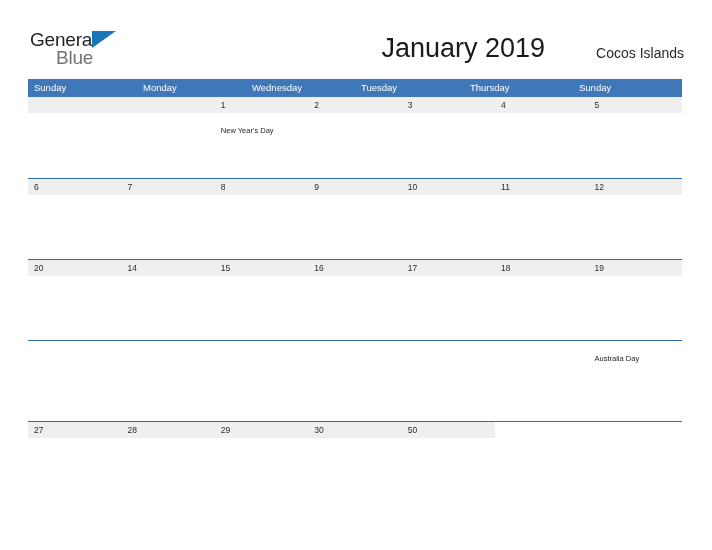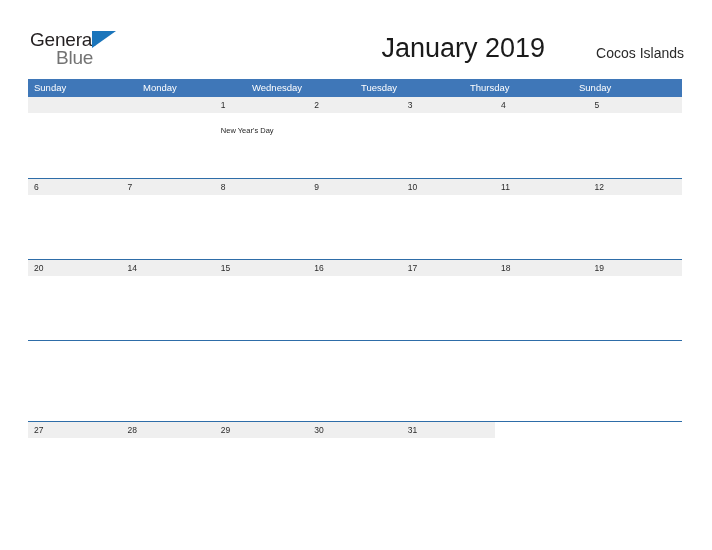--- a/index.html
+++ b/index.html
@@ -287,37 +287,48 @@
             <div class="evcell"></div>
             <div class="evcell"></div>
             <div class="evcell"></div>
             <div class="evcell"></div>
             <div class="evcell"></div>
             <div class="evcell"></div>
             <div class="evcell"></div>
           </div>
         </div>
         <div class="week-row">
+          <div class="events">
+            <div class="evcell"></div>
+            <div class="evcell"></div>
+            <div class="evcell"></div>
+            <div class="evcell"></div>
+            <div class="evcell"></div>
+            <div class="evcell"></div>
+            <div class="evcell">
+              <span class="evtext">Australia Day</span>
+            </div>
+          </div>
         </div>
         <div class="week-row">
           <div class="date-band">
             <div class="cell">
               <span class="daynum">27</span>
             </div>
             <div class="cell">
               <span class="daynum">28</span>
             </div>
             <div class="cell">
               <span class="daynum">29</span>
             </div>
             <div class="cell">
               <span class="daynum">30</span>
             </div>
             <div class="cell">
-              <span class="daynum">31</span>
+              <span class="daynum">50</span>
             </div>
             <div class="cell trailing-blank">
               <span class="daynum"></span>
             </div>
             <div class="cell trailing-blank">
               <span class="daynum"></span>
             </div>
           </div>
           <div class="events">
             <div class="evcell"></div>

